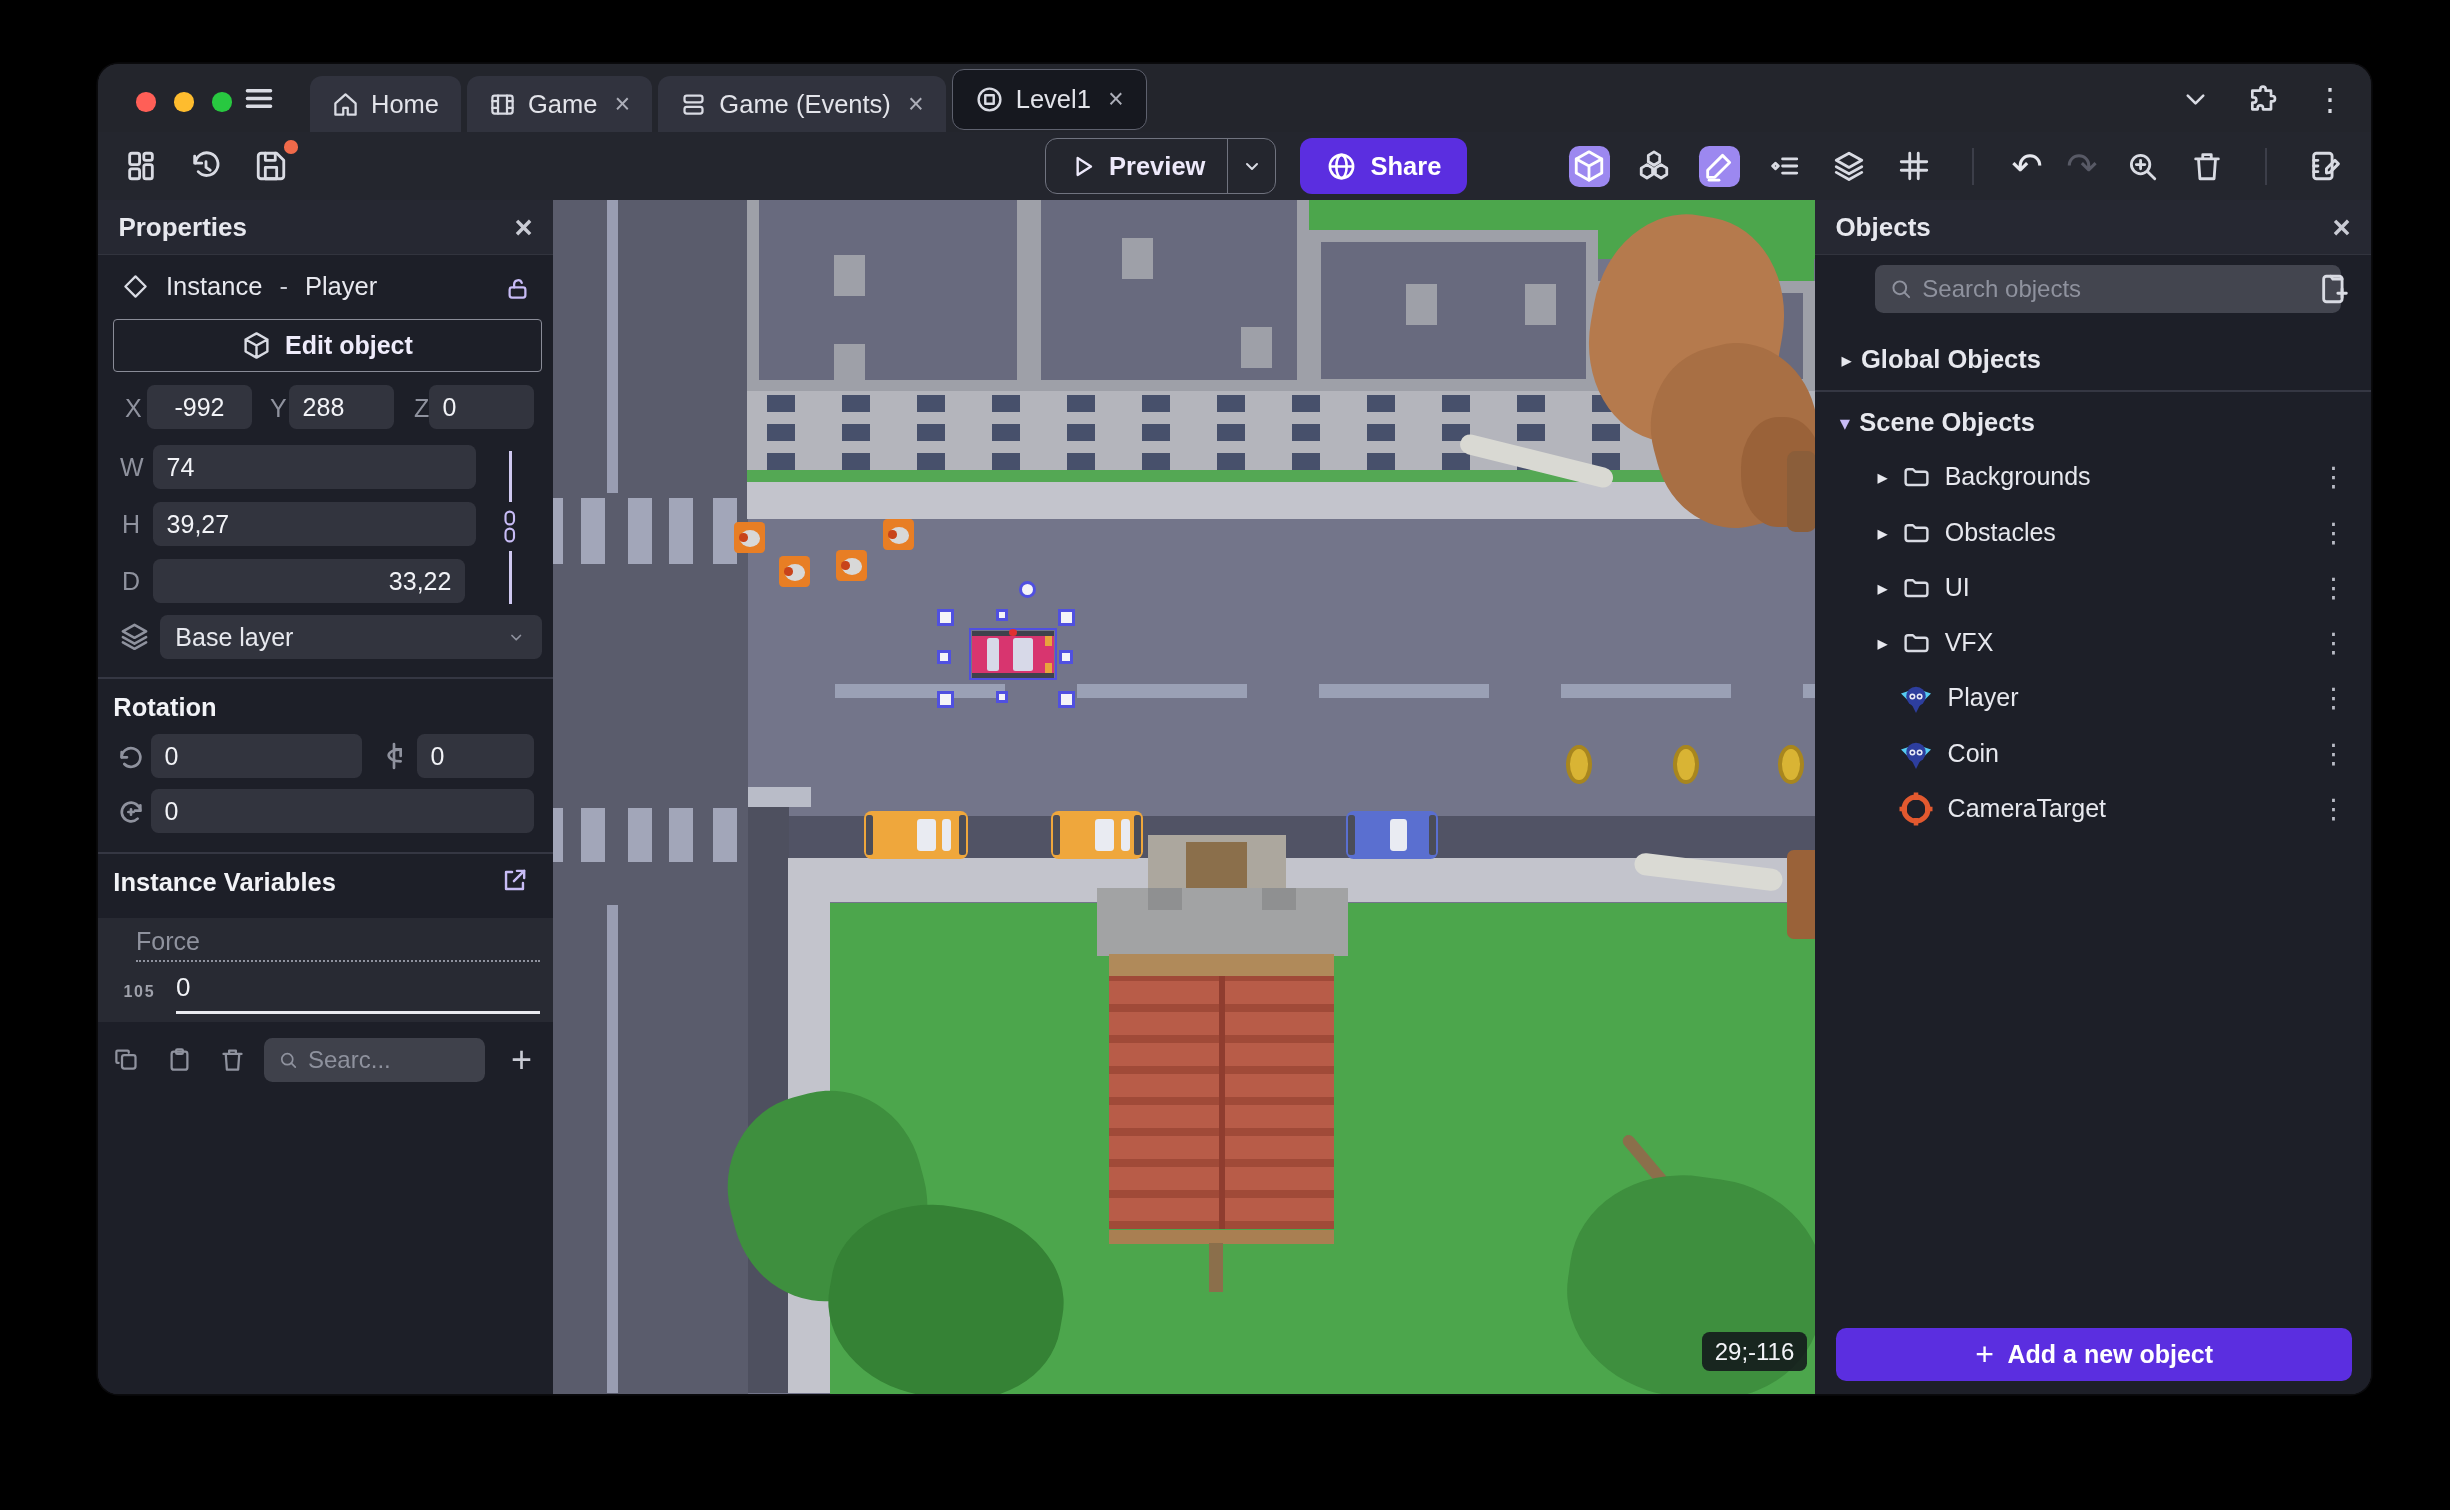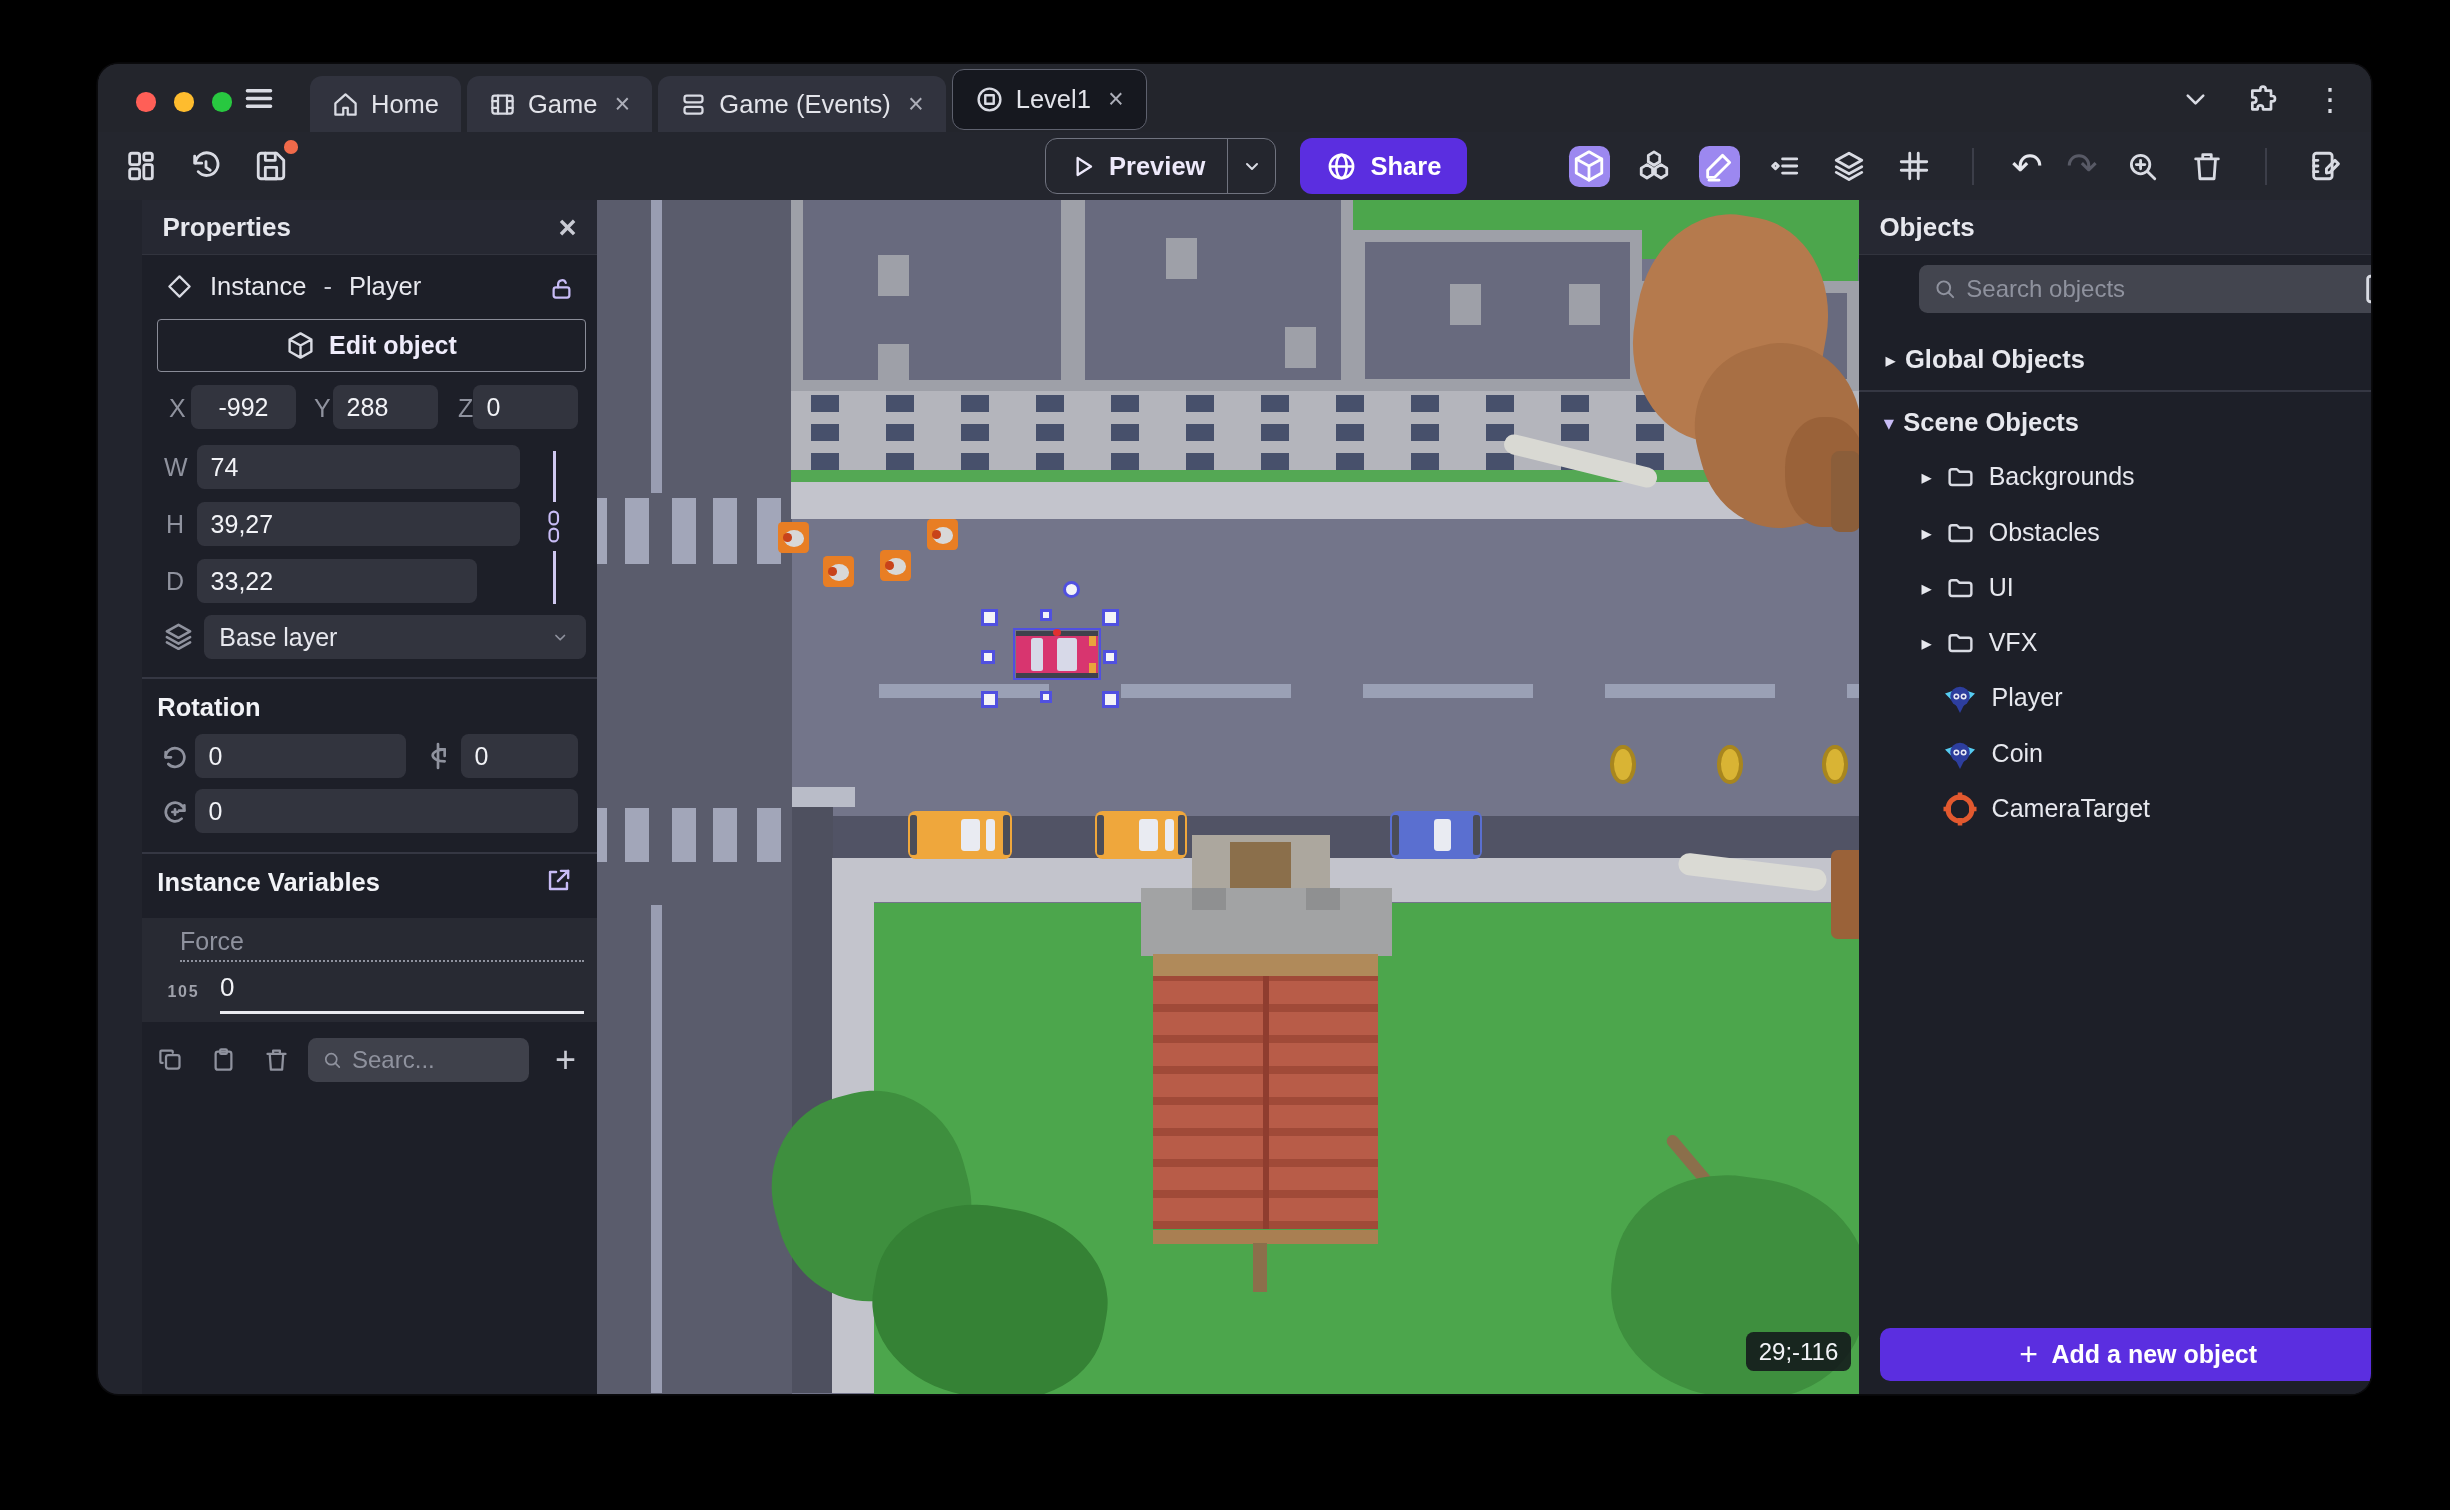--- a/index.html
+++ b/index.html
@@ -40,21 +40,21 @@
   .toolico.hl svg { stroke:#FFFFFF; }
   .badge-dot { position:absolute; top:-5.1px; right:-6.8px; width:13.6px; height:13.6px; border-radius:50%; background:#F06A4A; }
   .vdivider { width:1.7px; height:37px; background:#3C3E49; margin:0 13.6px; }
   .btn-preview { display:flex; align-items:center; height:56px; border:1.7px solid #70737F; border-radius:12px; background:#24262E; overflow:hidden; }
   .btn-preview .p-main { display:flex; align-items:center; gap:12px; padding:0 22px; font-size:25.5px; font-weight:700; color:#EDE9FA; }
   .btn-preview .p-arrow { border-left:1.7px solid #70737F; width:48px; height:100%; display:flex; align-items:center; justify-content:center; }
   .btn-share { display:flex; align-items:center; gap:13.6px; height:56px; background:#5B2EE0; border-radius:12px; padding:0 25.5px;
                font-size:25.5px; font-weight:700; color:#fff; margin-left:24px; }
 
   
-  .main { flex:1; display:flex; min-height:0;padding-left:44px; }
+  .main { flex:1; display:flex; min-height:0; }
   .panel { background:#1D1F28; position:relative; flex:none; }
   .panel-header { height:55px; background:#262832; border-bottom:1.7px solid #32343E; display:flex; align-items:center;
                   justify-content:space-between; padding:0 20.4px; font-size:26px; font-weight:700; }
   .close-x { font-size:31px; color:#C9CBD4; line-height:1; }
 
   
   #left-panel { width:455px; }
   .lbl { color:#8F929E; font-size:25px; }
   .field { background:#32343E; border:none; border-radius:7.6px; color:#F2F3F7; font-size:25px; padding:0 13.6px;
            font-family:"Liberation Sans","DejaVu Sans",sans-serif; height:44px; }
@@ -313,21 +313,21 @@
       <span class="lbl abs" style="left:172px; top:194px;">Y</span>
       <input class="field abs" style="left: 191px; top: 185px; width: 105px;" value="288">
       <span class="lbl abs" style="left:316px; top:194px;">Z</span>
       <input class="field abs" style="left: 331px; top: 185px; width: 105px;" value="0">
 
       <span class="lbl abs" style="left:22px; top:253px;">W</span>
       <input class="field abs" style="left: 55px; top: 245px; width: 323px;" value="74">
       <span class="lbl abs" style="left:24px; top:310px;">H</span>
       <input class="field abs" style="left: 55px; top: 302px; width: 323px;" value="39,27">
       <span class="lbl abs" style="left:24px; top:367px;">D</span>
-      <input class="field abs" style="left: 55px; top: 359px; width: 280px;" value="33,22">
+      <input class="field abs" style="left: 55px; top: 359px; width: 312px; text-align: right;" value="33,22">
 
       <div class="abs" style="left:411px; top:251px; width:2.5px; height:51px; background:#CFC8F0;"></div>
       <svg class="ic purple abs" style="left:399px; top:308px;" width="25.5" height="37" viewBox="0 0 24 34">
           <rect x="8" y="3" width="8" height="12" rx="4"></rect>
           <rect x="8" y="19" width="8" height="12" rx="4"></rect>
         </svg>
       <div class="abs" style="left:411px; top:351px; width:2.5px; height:53px; background:#CFC8F0;"></div>
 
       <svg class="ic dim abs" style="left:21px; top:421px;" width="31" height="31" viewBox="0 0 24 24">
           <path d="M12 3 L21 8 L12 13 L3 8 Z"></path>

